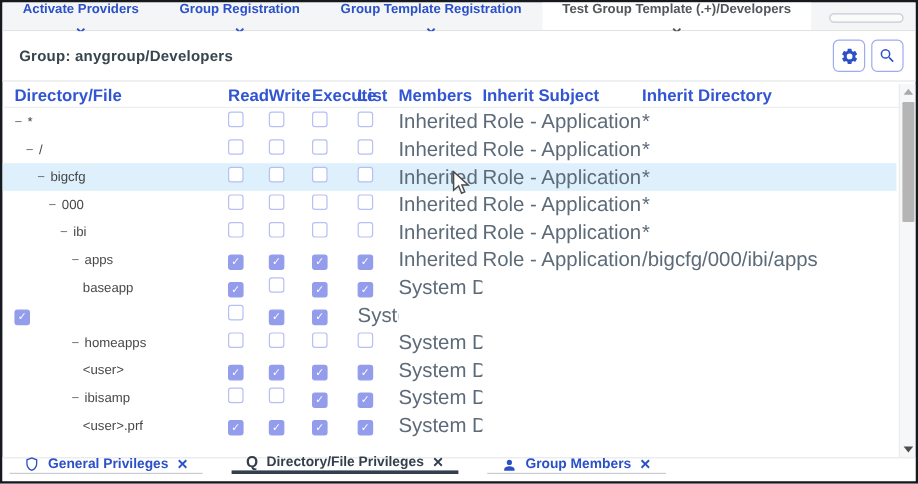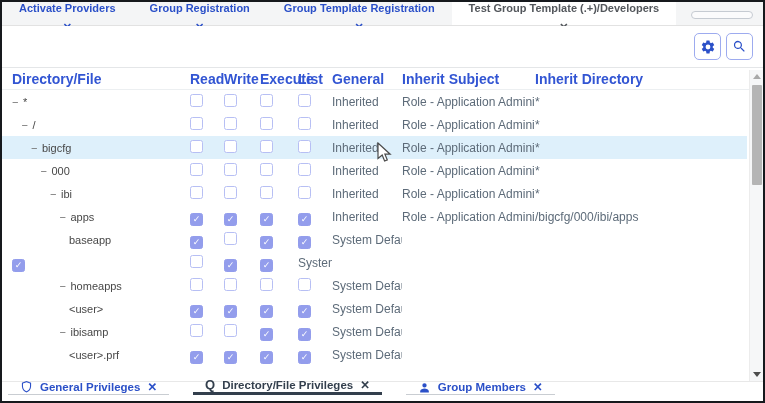--- a/index.html
+++ b/index.html
@@ -43,21 +43,21 @@
     grid-template-columns:178px 34px 36px 38px 34px 70px 133px 1fr;
     align-items:center; padding-left:10px;
   }
   .col-head { height:22px; flex-shrink:0; border-bottom:1px solid #eceff1; }
   .col-head span { font-size:14px; font-weight:bold; color:#3255d3; white-space:nowrap; }
   .rows { flex:1; position:relative; padding-right:16px; }
   .row { height:23px; }
   .row.selected { background:#def0fb; }
   .name-cell { display:flex; align-items:center; font-size:11px; color:#474747; white-space:nowrap; overflow:hidden; }
   .twisty { width:11px; color:#6e6e6e; font-size:11px; flex-shrink:0; }
-  .cell-text { font-size:12px; color:#5d6b79; white-space:nowrap; overflow:hidden; }
+  .cell-text { font-size:17px; color:#5d6b79; white-space:nowrap; overflow:hidden; }
   
   .cb {
     width:13px; height:13px; border:1.5px solid #b7bff4; border-radius:2.5px;
     background:#fff; display:inline-flex; align-items:center; justify-content:center; cursor:pointer;
   }
   .cb.checked { background:#939dec; border-color:#939dec; }
   .cb.checked::after { content:"\2713"; color:#fff; font-size:9px; line-height:1; }
   
   .scrollbar {
     position:absolute; top:2px; right:0; bottom:0; width:14px;
@@ -103,20 +103,21 @@
         <span>Group Template Registration</span>
         <span class="x">✕</span>
       </div>
       <div class="top-tab active">
         <span>Test Group Template (.+)/Developers</span>
         <span class="x">✕</span>
       </div>
     </div>
 
   <div class="header">
+    <span class="header-title">Group: anygroup/Developers</span>
     <div class="header-actions">
       <div class="pill-handle"></div>
       <div class="icon-btn">
         <span style="display:flex">
           <svg width="16" height="16" viewBox="0 0 24 24">
               <path d="M19.14 12.94c.04-.3.06-.61.06-.94s-.02-.64-.07-.94l2.03-1.58a.49.49 0 0 0 .12-.61l-1.92-3.32a.49.49 0 0 0-.59-.22l-2.39.96c-.5-.38-1.03-.7-1.62-.94l-.36-2.54a.48.48 0 0 0-.48-.41h-3.84c-.24 0-.43.17-.47.41l-.36 2.54c-.59.24-1.13.57-1.62.94l-2.39-.96a.49.49 0 0 0-.59.22L2.74 8.87c-.12.21-.08.47.12.61l2.03 1.58c-.05.3-.09.63-.09.94s.02.64.07.94l-2.03 1.58a.49.49 0 0 0-.12.61l1.92 3.32c.12.22.37.29.59.22l2.39-.96c.5.38 1.03.7 1.62.94l.36 2.54c.05.24.24.41.48.41h3.84c.24 0 .44-.17.47-.41l.36-2.54c.59-.24 1.13-.56 1.62-.94l2.39.96c.22.08.47 0 .59-.22l1.92-3.32c.12-.22.07-.47-.12-.61l-2.01-1.58zM12 15.6A3.6 3.6 0 0 1 8.4 12 3.6 3.6 0 0 1 12 8.4a3.6 3.6 0 0 1 3.6 3.6 3.6 3.6 0 0 1-3.6 3.6z"></path>
             </svg>
         </span>
       </div>
       <div class="icon-btn">
@@ -129,21 +130,21 @@
     </div>
   </div>
 
   <div class="table-wrap">
     <div class="grid-row col-head">
         <span>Directory/File</span>
         <span>Read</span>
         <span>Write</span>
         <span>Execute</span>
         <span>List</span>
-        <span>General</span>
+        <span>Members</span>
         <span>Inherit Subject</span>
         <span>Inherit Directory</span>
       </div>
     <div class="rows">
         <div class="grid-row row">
           <div class="name-cell" style="padding-left: 0px;">
             <span class="twisty">−</span>
             <span>*</span>
           </div>
           <div><span class="cb"></span></div>

